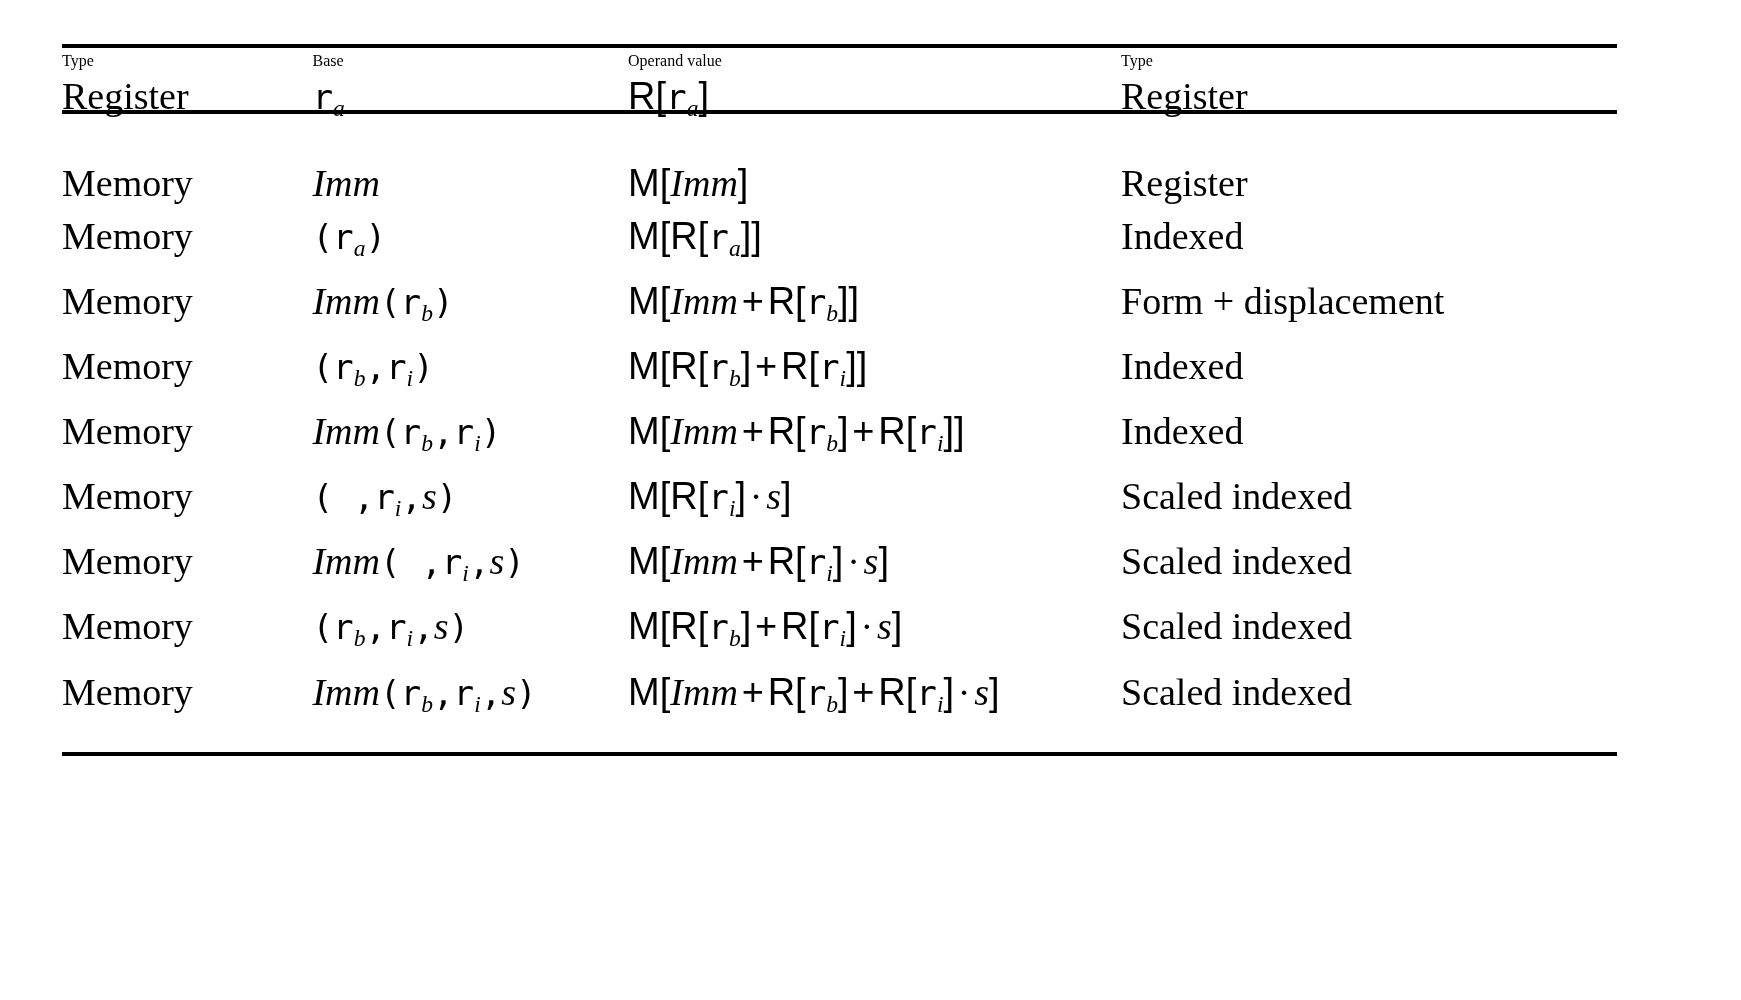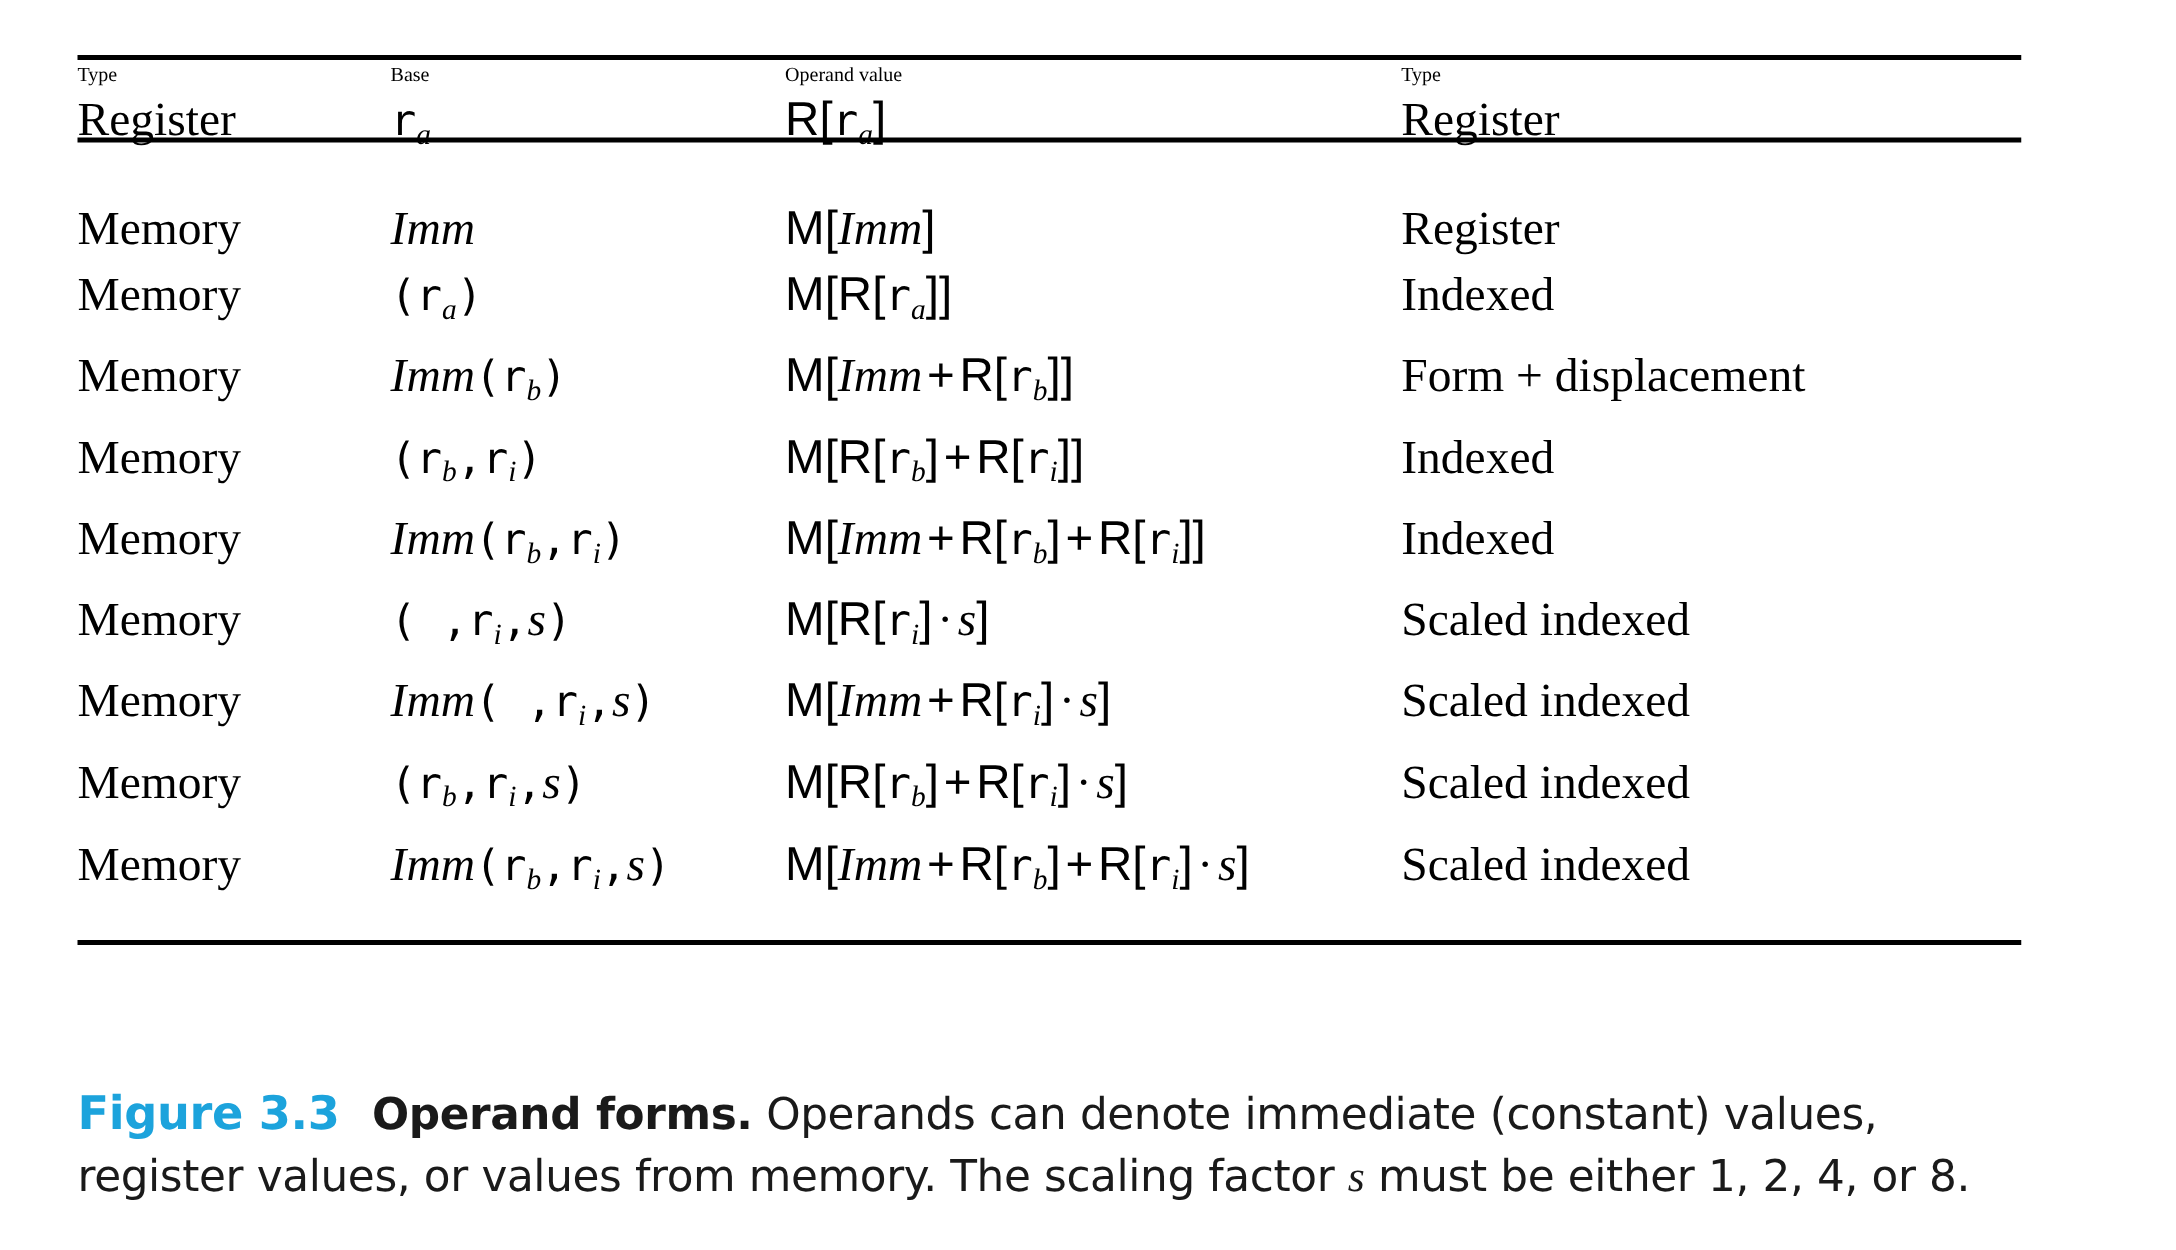--- a/index.html
+++ b/index.html
@@ -193,20 +193,14 @@
       <tr class="body-row">
         <td>Memory</td>
         <td><span class="it">Imm</span><span class="reg">(r</span><span class="sub">b</span><span class="reg">,r</span><span class="sub">i</span><span class="reg">,</span><span class="it">s</span><span class="reg">)</span></td>
         <td><span class="sf">M[</span><span class="it">Imm</span><span class="sf op">+</span><span class="sf">R[</span><span class="reg">r</span><span class="sub">b</span><span class="sf">]</span><span class="sf op">+</span><span class="sf">R[</span><span class="reg">r</span><span class="sub">i</span><span class="sf">]</span><span class="dot">·</span><span class="it">s</span><span class="sf">]</span></td>
         <td>Scaled indexed</td>
       </tr>
 
     </tbody>
   </table>
 
-  <div class="caption">
-    <span class="cap-num" style="color: rgb(28, 163, 220);">Figure 3.3</span><span class="cap-title">Operand forms.</span>
-    <span>Operands can denote immediate (constant) values, register values, or values from memory. The scaling factor</span>
-    <span class="cap-italic">s</span>
-    <span>must be either 1, 2, 4, or 8.</span>
-  </div>
 
 </div>
 
 </body></html>

